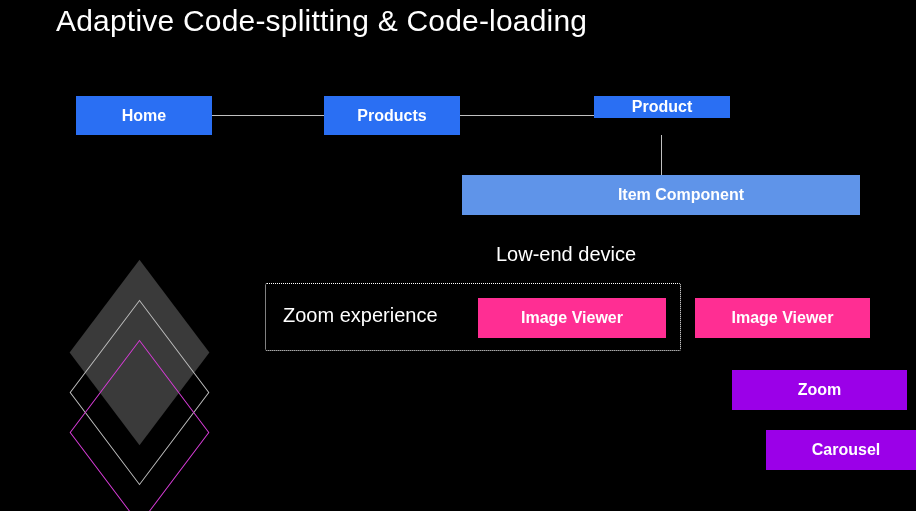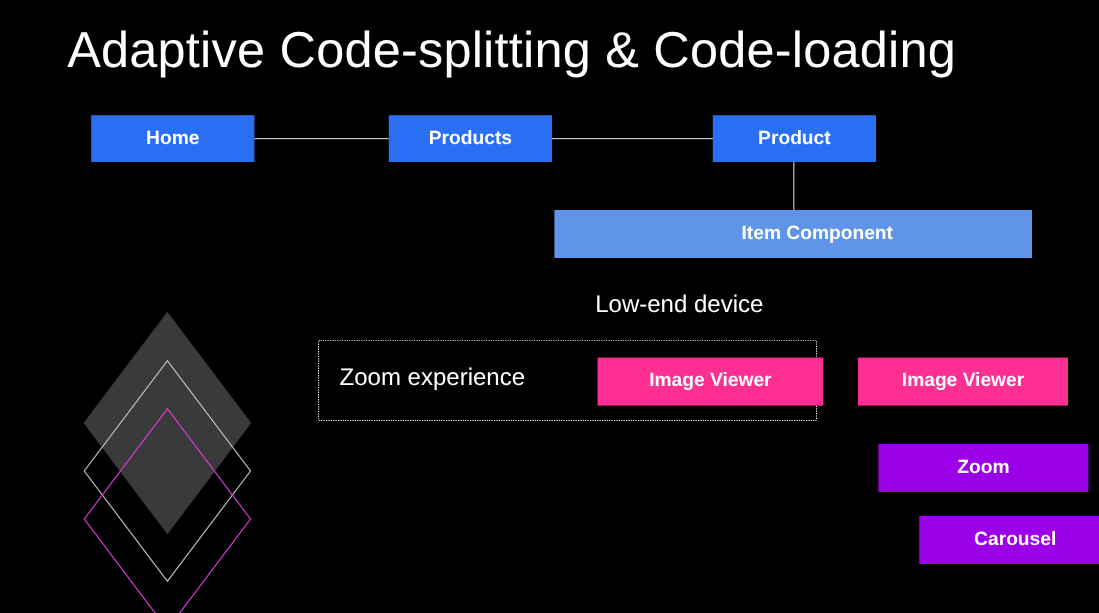--- a/index.html
+++ b/index.html
@@ -3,38 +3,38 @@
 <meta charset="utf-8">
 <style>
   * { box-sizing: border-box; margin: 0; padding: 0; }
   html, body { width: 916px; height: 511px; background: #000; overflow: hidden; }
   body { font-family: "Google Sans", "Product Sans", "Helvetica Neue", Arial, sans-serif; color: #fff; }
 
   .stage { position: relative; width: 916px; height: 511px; }
 
   .title {
     position: absolute;
-    left: 56px; top: 18px;
-    font-size: 42px;
+    left: 56px; top: 4px;
+    font-size: 30px;
     font-weight: 400;
     letter-spacing: 0.2px;
   }
 
   .node {
     position: absolute;
     display: flex;
     align-items: center;
     justify-content: center;
     font-weight: 700;
     font-size: 16px;
     color: #fff;
   }
   .node.blue  { background: #2a6ff3; }
   .node.light { background: #5f94e9; }
-  .node.pink  { background: #ff2e93; margin-left: 20px; }
+  .node.pink  { background: #ff2e93; }
   .node.purple{ background: #9b00e8; margin-left: 37px; }
 
   .line { position: absolute; background: #c0c0c0; }
   .line.h { height: 1px; }
   .line.v { width: 1px; }
 
   .label {
     position: absolute;
     color: #fff;
     font-size: 20px;
@@ -64,21 +64,21 @@
 <div class="stage">
 
   <h1 class="title">Adaptive Code-splitting &amp; Code-loading</h1>
 
   <div class="node blue" style="left:324px; top:96px; width:136px; height:39px;">
       <span>Products</span>
     </div>
   <div class="node blue" style="left:76px;  top:96px; width:136px; height:39px;">
       <span>Home</span>
     </div>
-  <div class="node blue" style="left:594px; top:96px; width:136px; height:39px;">
+  <div class="node blue" style="left:594px; top:96px; width:136px; height:22px;">
       <span>Product</span>
     </div>
 
   <div class="line h" style="left:212px; top:115px; width:112px;"></div>
   <div class="line h" style="left:460px; top:115px; width:134px;"></div>
 
   <div class="line v" style="left:661px; top:135px; height:40px;"></div>
 
   <div class="node light" style="left:462px; top:175px; width:398px; height:40px;padding-left:40px;">
     <span>Item Component</span>

